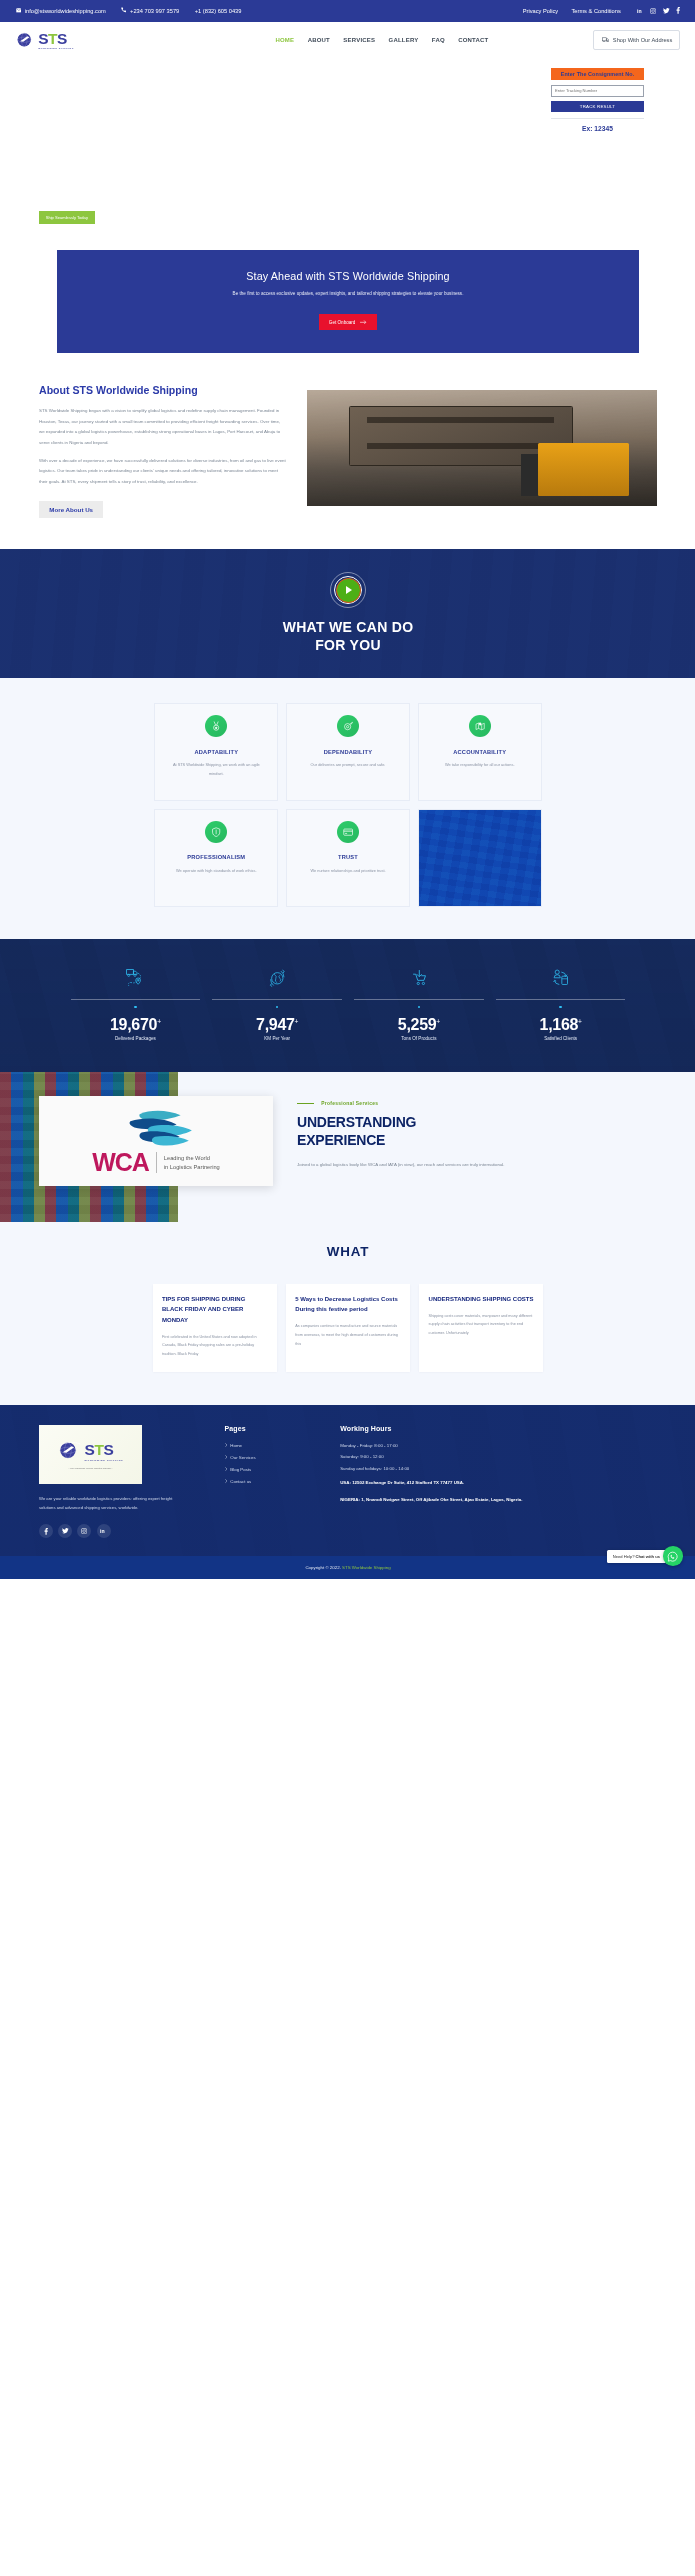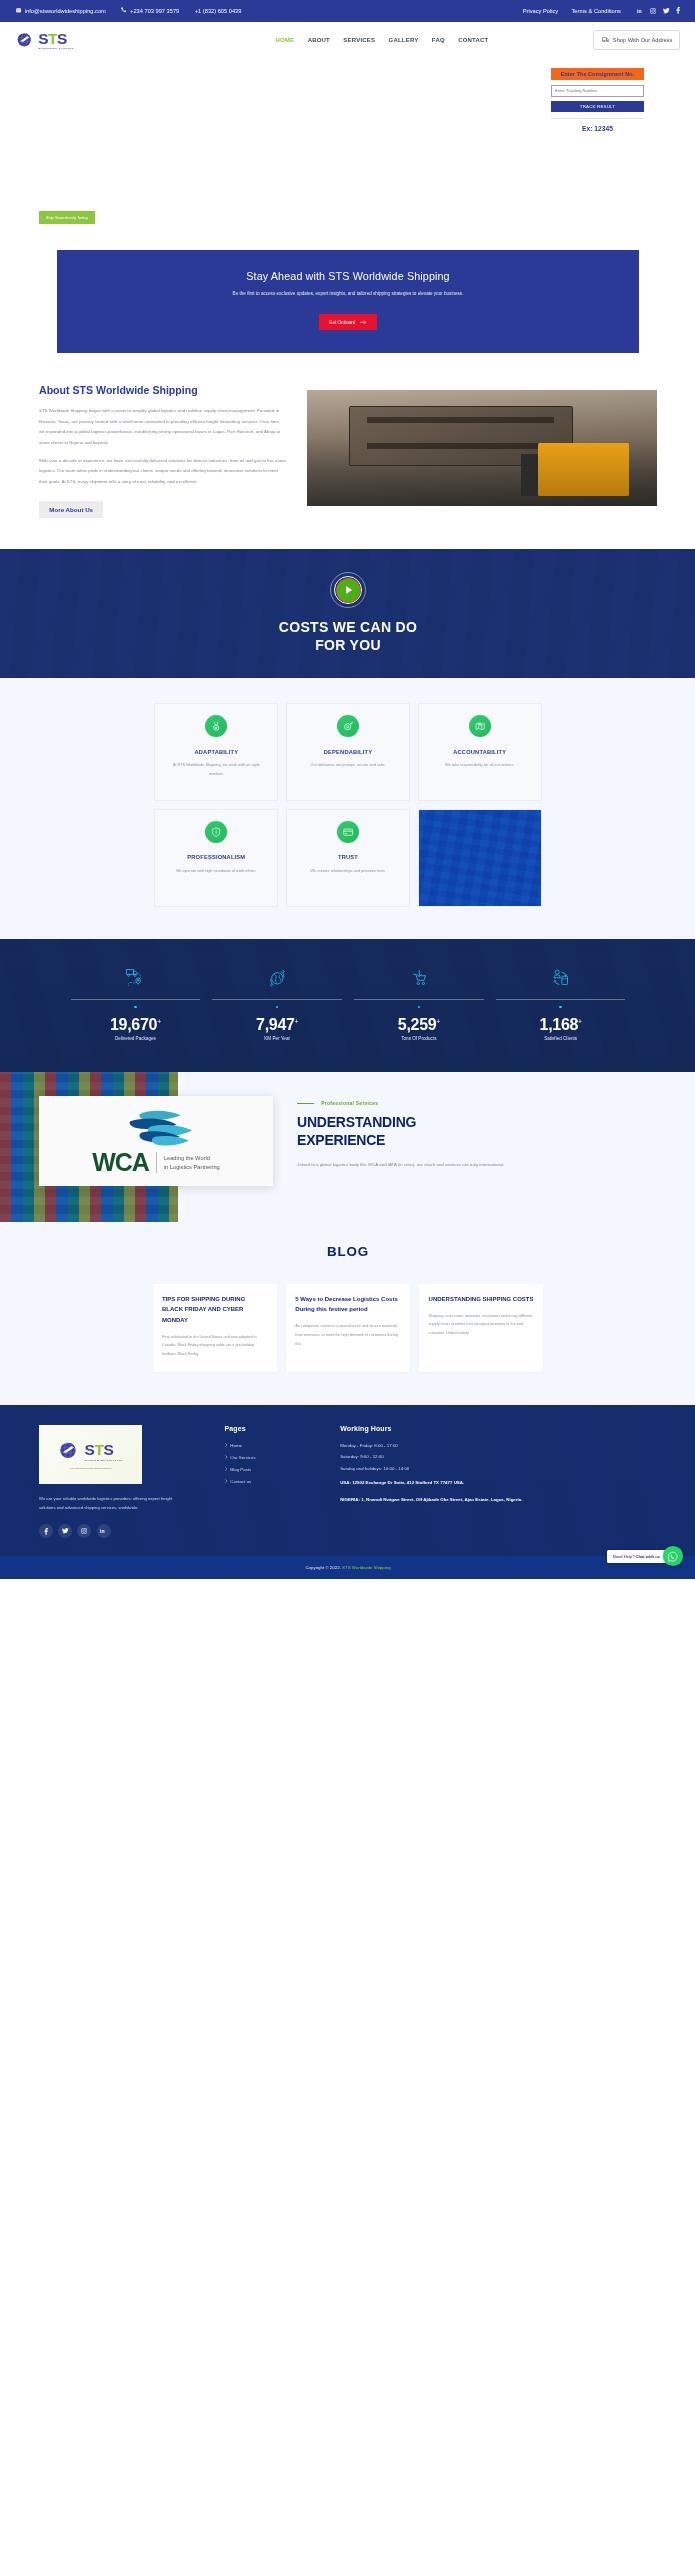--- a/index.html
+++ b/index.html
@@ -325,21 +325,21 @@
   .intl-inner { display:flex; gap:24px; padding:0 39px; position:relative; }
   .wca-card {
     width:234px; height:90px;
     background:#fafafa;
     display:flex; flex-direction:column;
     align-items:center; justify-content:center;
     box-shadow:0 2.1px 9.3px rgba(0,0,0,.14);
   }
   .wca-birds { margin-bottom:1px; }
   .wca-row { display:flex; align-items:center; gap:7.2px; }
-  .wca-text { font-size:25px; font-weight:bold; color:#14532d; letter-spacing:-1px; line-height:.9; }
+  .wca-text { font-size:25px; font-weight:bold; color:#be185d; letter-spacing:-1px; line-height:.9; }
   .wca-div { width:0.5px; height:21.6px; background:#b9b9b9; }
   .wca-tag { font-size:5.7px; color:#5a5a58; line-height:1.5; }
   .intl-right { flex:1; padding-top:5.2px; }
   .intl-kicker { display:flex; align-items:center; gap:7.2px; margin-bottom:8.2px; }
   .intl-kicker .dash { width:17px; height:1px; background:#6aa321; }
   .intl-kicker span { color:#6aa321; font-size:4.9px; font-weight:bold; letter-spacing:0.3px; }
   .intl-right h2 {
     color:#0d2466; font-size:14px; font-weight:bold;
     line-height:1.22; letter-spacing:-0.2px; margin-bottom:11.3px;
   }
@@ -575,21 +575,21 @@
 
 <div class="videohero">
   <div class="play-outer">
     <div class="play-ring">
       <div class="play-btn">
         <div class="play-tri"></div>
       </div>
     </div>
   </div>
   <h2>
-    <span>COSTS WE CAN DO</span><br>
+    <span>WHAT WE CAN DO</span><br>
     <span>FOR YOU</span>
   </h2>
 </div>
 
 <div class="adapt">
   <div class="adapt-grid">
 
     <div class="adapt-card">
       <div class="adapt-ic">
         <svg width="10.3" height="10.3" viewBox="0 0 20 20">
@@ -759,21 +759,21 @@
       <h2>
         <span>UNDERSTANDING</span><br>
         <span>EXPERIENCE</span>
       </h2>
       <p>Joined to a global logistics body like WCA and IATA (in view), our reach and services are truly international.</p>
     </div>
   </div>
 </div>
 
 <div class="blog">
-  <h2>BLOG</h2>
+  <h2>WHAT</h2>
   <div class="blog-grid">
     <div class="blog-card">
       <h3>TIPS FOR SHIPPING DURING BLACK FRIDAY AND CYBER MONDAY</h3>
       <p>First celebrated in the United States and now adopted in Canada, Black Friday shopping sales are a pre-holiday tradition. Black Friday</p>
     </div>
     <div class="blog-card">
       <h3>5 Ways to Decrease Logistics Costs During this festive period</h3>
       <p>As companies continue to manufacture and source materials from overseas, to meet the high demand of customers during this</p>
     </div>
     <div class="blog-card">

